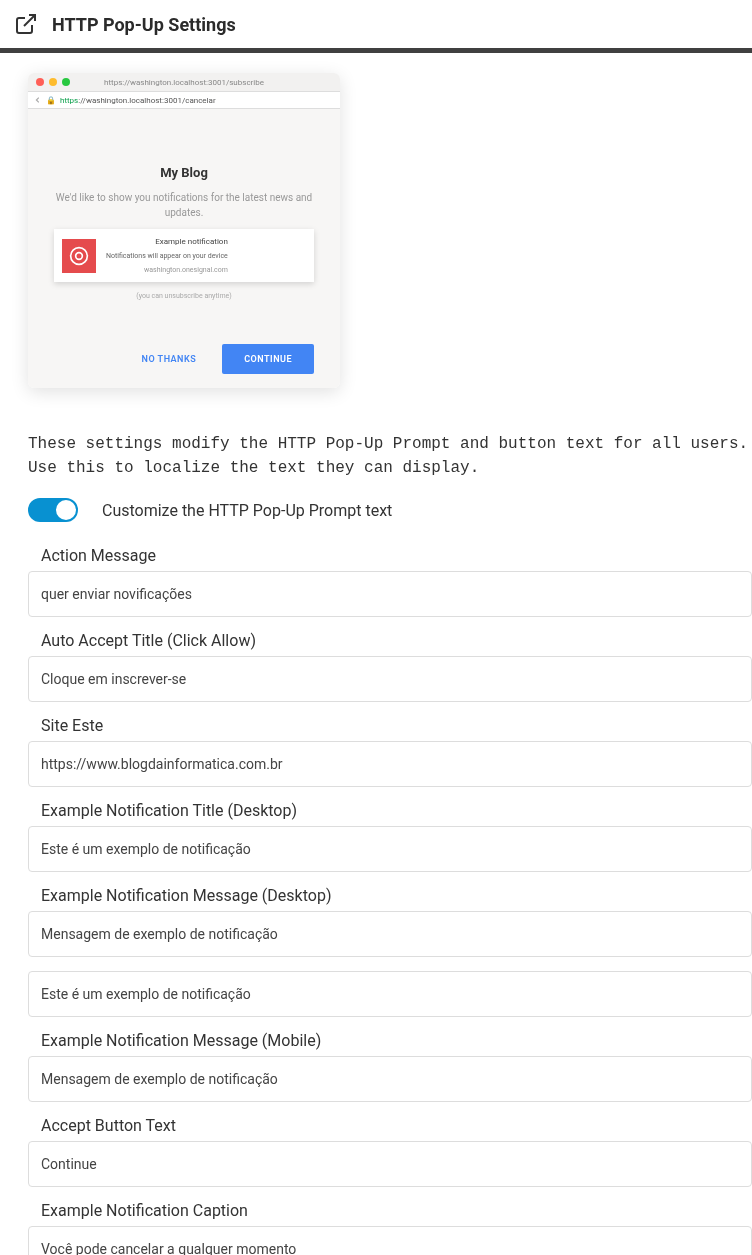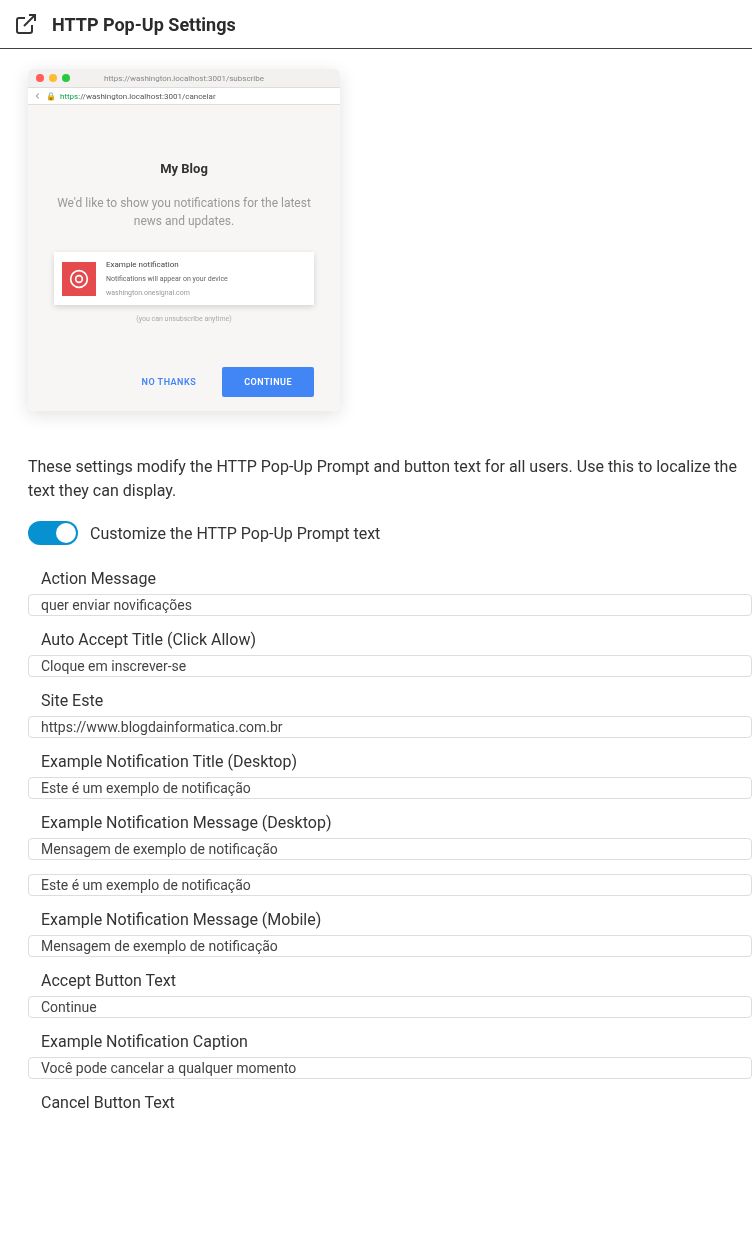--- a/index.html
+++ b/index.html
@@ -1,51 +1,51 @@
 <!DOCTYPE html>
 <html><head>
 <meta charset="utf-8">
 <style>
 * { box-sizing: border-box; margin: 0; padding: 0; }
 body { font-family: -apple-system, BlinkMacSystemFont, "Segoe UI", Roboto, Helvetica, Arial, sans-serif; background: #fff; color: #333; width: 752px; }
-.header { display: flex; align-items: center; gap: 14px; padding: 12px 14px 12px 14px; border-bottom: 1px solid #404040; }
+.header { display: flex; align-items: center; gap: 14px; padding: 12px 14px 12px 14px; border-bottom: 5px solid #404040; }
 .header h1 { font-size: 18px; font-weight: 700; color: #2b2b2b; }
 .ext-icon { width: 24px; height: 24px; stroke: #333; stroke-width: 2; fill: none; }
 .content { padding: 20px 0 20px 28px; }
 .preview-card { width: 312px; border-radius: 6px; box-shadow: 0 4px 18px rgba(0,0,0,0.12); overflow: hidden; margin-bottom: 44px; }
 .chrome-top { background: #f2f1f0; height: 18px; display: flex; align-items: center; padding: 0 8px; gap: 5px; position: relative; }
 .tlight { width: 8px; height: 8px; border-radius: 50%; }
 .r { background: #ff5f57; } .y { background: #febc2e; } .g { background: #28c840; }
 .chrome-url { position: absolute; left: 0; right: 0; text-align: center; font-size: 8px; color: #888; }
 .chrome-addr { background: #fff; height: 18px; display: flex; align-items: center; padding: 0 6px; gap: 4px; border-top: 1px solid #ddd; border-bottom: 1px solid #ddd; }
 .addr-nav { width: 8px; height: 8px; display: inline-block; }
 .addr-text { font-size: 8px; color: #555; }
 .green-lock { color: #0a9f4a; font-size: 8px; }
 .preview-body { background: #f7f6f5; padding: 56px 26px 14px; text-align: center; }
-.pb-title { font-size: 13px; font-weight: 700; color: #333; margin-bottom: 18px; }
-.pb-msg { font-size: 12px; color: #999; line-height: 1.5; margin-bottom: 22px; }
+.pb-title { font-size: 13px; font-weight: 700; color: #333; margin-bottom: 10px; }
+.pb-msg { font-size: 10px; color: #999; line-height: 1.5; margin-bottom: 9px; }
 .notif-card { background: #fff; display: flex; align-items: center; gap: 10px; padding: 8px; box-shadow: 0 2px 6px rgba(0,0,0,0.15); text-align: left; margin-bottom: 10px; }
 .notif-icon { width: 34px; height: 34px; background: #e54b4d; display: flex; align-items: center; justify-content: center; flex-shrink: 0; }
 .notif-icon svg { stroke: #fff; stroke-width: 2; fill: none; }
-.notif-texts { display: flex; flex-direction: column; gap: 6px; }
+.notif-texts { display: flex; flex-direction: column; gap: 6px; align-items: flex-end; }
 .notif-texts .nt1 { font-size: 8px; color: #444; }
 .notif-texts .nt2 { font-size: 7px; color: #666; }
 .notif-texts .nt3 { font-size: 7px; color: #999; margin-top: 0; }
 .unsub { font-size: 7px; color: #aaa; margin-bottom: 44px; }
 .btn-row { display: flex; justify-content: flex-end; gap: 26px; align-items: center; }
 .btn-nothanks { color: #4285f4; font-size: 9px; font-weight: 600; letter-spacing: 0.5px; }
 .btn-continue { background: #4285f4; color: #fff; font-size: 9px; font-weight: 600; padding: 10px 22px; border-radius: 2px; letter-spacing: 0.5px; }
-.description { font-size: 16px; color: #333; line-height: 1.5; margin-bottom: 18px; }
-.toggle-row { display: flex; align-items: center; gap: 12px; margin-bottom: 24px; }
+.description { font-size: 16px; color: #333; line-height: 1.5; margin-bottom: 18px; font-family: Liberation Mono, monospace; }
+.toggle-row { display: flex; align-items: center; gap: 24px; margin-bottom: 24px; }
 .toggle { width: 50px; height: 24px; background: #0891d1; border-radius: 12px; position: relative; cursor: pointer; }
 .toggle-knob { position: absolute; right: 2px; top: 2px; width: 20px; height: 20px; background: #fff; border-radius: 50%; }
 .toggle-label { font-size: 16px; color: #333; }
 .field { margin-bottom: 14px; }
 .field label { display: block; font-size: 16px; color: #333; margin-bottom: 6px; margin-left: 13px; }
-.field input { width: 100%; height: 22px; padding: 0 12px; font-size: 14px; color: #444; border: 1px solid #ddd; border-radius: 4px; background: #fff; font-family: inherit; }
+.field input { width: 100%; height: 46px; padding: 0 12px; font-size: 14px; color: #444; border: 1px solid #ddd; border-radius: 4px; background: #fff; font-family: inherit; }
 </style>
 </head>
 <body>
 
 <div class="header">
   <svg class="ext-icon" viewBox="0 0 24 24">
     <path d="M18 13v6a2 2 0 0 1-2 2H5a2 2 0 0 1-2-2V8a2 2 0 0 1 2-2h6"></path>
     <polyline points="15 3 21 3 21 9"></polyline>
     <line x1="10" y1="14" x2="21" y2="3"></line>
   </svg>

